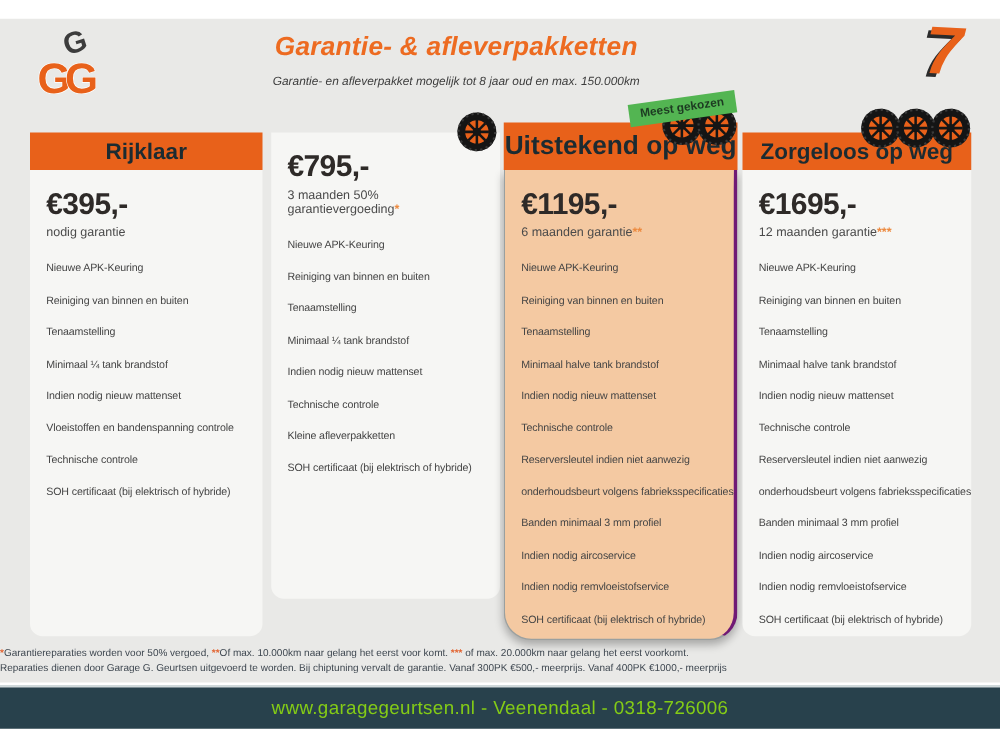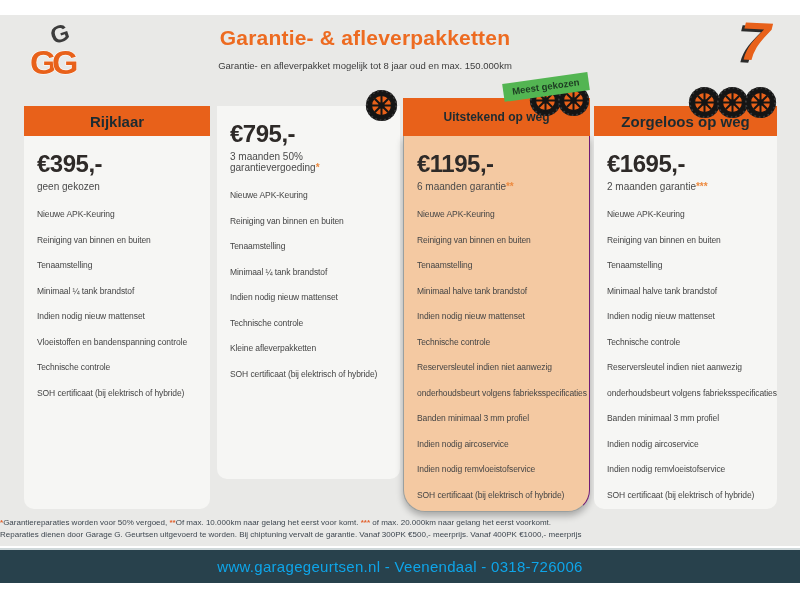--- a/index.html
+++ b/index.html
@@ -5,53 +5,53 @@
   * { margin:0; padding:0; box-sizing:border-box; }
   html,body { width:800px; height:600px; }
   body { font-family:"Liberation Sans", sans-serif; background:#ffffff; position:relative; overflow:hidden; }
   .page { position:absolute; inset:0; }
 
   
   .gray-band { position:absolute; left:0; top:15px; width:800px; height:531px; background:#e9e9e7; }
 
   
   .logo { position:absolute; left:24px; top:16px; width:64px; height:64px; }
-  .title-block { position:absolute; left:100px; right:170px; top:26px; text-align:center; }
+  .title-block { position:absolute; left:100px; right:170px; top:26px; text-align:center;font-style:italic; }
   .main-title { color:#ed6b21; font-size:21px; font-weight:bold; letter-spacing:0.2px; }
   .sub-title { margin-top:10px; color:#3d3d3d; font-size:9.5px; }
   .corner-seven { position:absolute; right:30px; top:14px; font-size:54px; font-weight:900; font-style:italic;
                   color:#e8611a; text-shadow:-3px 3px 0 #2b2b2b; transform:rotate(3deg); line-height:1; }
 
   
   .col { position:absolute; }
   .col-header { background:#e8611a; height:30px; display:flex; align-items:center; justify-content:center;
-                color:#1c2b31; font-weight:bold; font-size:15px; position:relative; z-index:1; }
+                color:#1c2b31; font-weight:bold; font-size:18px; position:relative; z-index:1; }
   .col-body { background:#f6f6f4; height:calc(100% - 30px); border-radius:0 0 10px 10px; padding:14px 10px 10px 13px; }
-  .col--hl .col-header { height:38px; font-size:12px; }
+  .col--hl .col-header { height:38px; font-size:21px; }
   .col--hl .col-body { background:#f4c9a2; height:calc(100% - 38px); border-radius:0 0 22px 22px;
-                       border-left:1px solid #9aa0a0; border-right:1px solid #701a75; border-bottom:1px solid #9aa0a0;
+                       border-left:1px solid #9aa0a0; border-right:3px solid #701a75; border-bottom:1px solid #9aa0a0;
                        box-shadow:0 4px 7px rgba(0,0,0,0.28); }
   .price { color:#2e2a28; font-size:24px; font-weight:bold; letter-spacing:-0.5px; }
   .price-note { margin-top:3px; font-size:10px; color:#4a4a4a; }
   .price-note .mark { color:#ed8a3f; font-weight:bold; }
   .features { margin-top:17px; }
   .feature { height:25.5px; font-size:8.5px; letter-spacing:-0.1px; color:#454545; white-space:nowrap; }
 
   
   .tires { position:absolute; display:flex; z-index:2; }
   .tire { width:33px; height:33px; margin-left:-5px; }
   .badge { position:absolute; top:-20px; left:100px; z-index:3; transform:rotate(-8deg);
            background:#53b552; color:#1d3b22; font-size:9.5px; font-weight:bold; padding:3px 9px 4px; }
 
   
   .footnotes { position:absolute; left:0; right:0; top:517px; text-align:left; font-size:8px; color:#3e4750; line-height:12px; }
   .footnotes .mark { color:#e2602c; font-weight:bold; }
   .footer-bar { position:absolute; left:0; top:548px; width:800px; height:35px; background:#28414c;
                 border-top:2px solid #cfd8da; display:flex; align-items:center; justify-content:center; }
-  .footer-text { color:#0ea5e9; font-size:15px; letter-spacing:0.3px; }
+  .footer-text { color:#84cc16; font-size:15px; letter-spacing:0.3px; }
 </style>
 </head>
 <body>
 
 <div class="page">
   <div class="gray-band"></div>
 
   <div class="logo">
     <svg width="64" height="64" viewBox="0 0 64 64">
       <text x="36" y="26" font-size="24" font-weight="bold" fill="#3c3c3c" text-anchor="middle" transform="rotate(-18 36 18)" font-family="Liberation Sans, sans-serif">G</text>
@@ -66,21 +66,21 @@
   </div>
 
   <div class="corner-seven">7</div>
 
   <div class="col" style="left:24px; top:106px; width:186px; height:403px;">
     <div class="col-header">
       <span>Rijklaar</span>
     </div>
     <div class="col-body">
       <div class="price">€395,-</div>
-      <div class="price-note"><span>geen gekozen</span><span class="mark"></span></div>
+      <div class="price-note"><span>nodig garantie</span><span class="mark"></span></div>
       <div class="features">
 
       <div class="feature">Nieuwe APK-Keuring</div>
           <div class="feature">Reiniging van binnen en buiten</div>
           <div class="feature">Tenaamstelling</div>
           <div class="feature">Minimaal ¼  tank brandstof</div>
           <div class="feature">Indien nodig nieuw mattenset</div>
           <div class="feature">Vloeistoffen en bandenspanning controle</div>
           <div class="feature">Technische controle</div>
           <div class="feature">SOH certificaat (bij elektrisch of hybride)</div>
@@ -239,21 +239,21 @@
         </g>
         <circle cx="18" cy="18" r="3.5" fill="#151515"></circle>
         <circle cx="18" cy="18" r="11" fill="none" stroke="#151515" stroke-width="1.5"></circle>
       </svg>
     </div>
     <div class="col-header">
       <span>Zorgeloos op weg</span>
     </div>
     <div class="col-body">
       <div class="price">€1695,-</div>
-      <div class="price-note"><span>2 maanden garantie</span><span class="mark">***</span></div>
+      <div class="price-note"><span>12 maanden garantie</span><span class="mark">***</span></div>
       <div class="features">
 
       <div class="feature">Nieuwe APK-Keuring</div>
           <div class="feature">Reiniging van binnen en buiten</div>
           <div class="feature">Tenaamstelling</div>
           <div class="feature">Minimaal halve tank brandstof</div>
           <div class="feature">Indien nodig nieuw mattenset</div>
           <div class="feature">Technische controle</div>
           <div class="feature">Reserversleutel indien niet aanwezig</div>
           <div class="feature">onderhoudsbeurt volgens fabrieksspecificaties</div>

